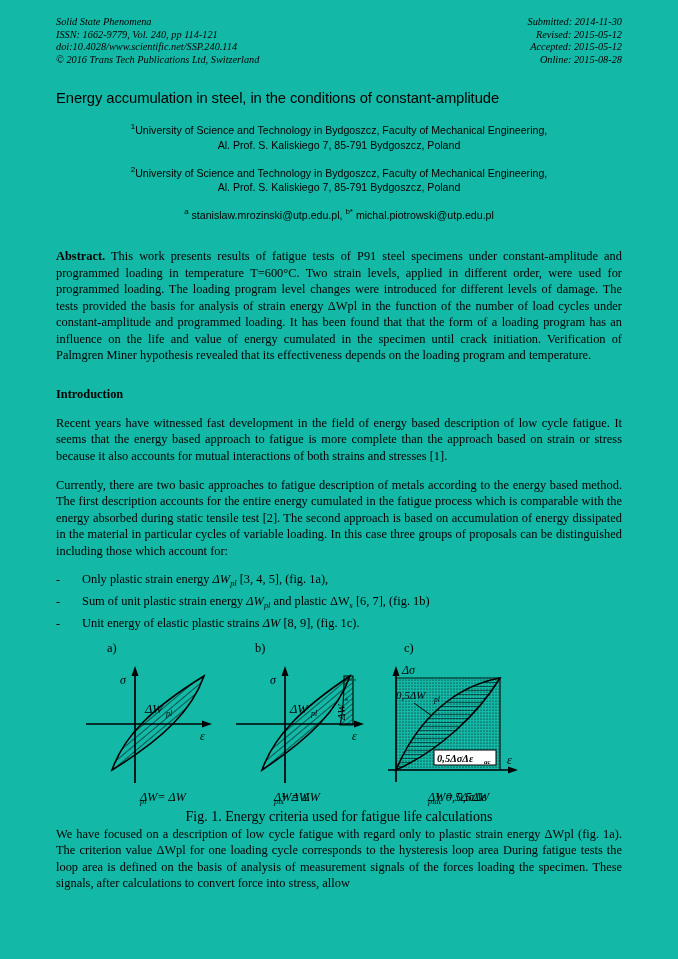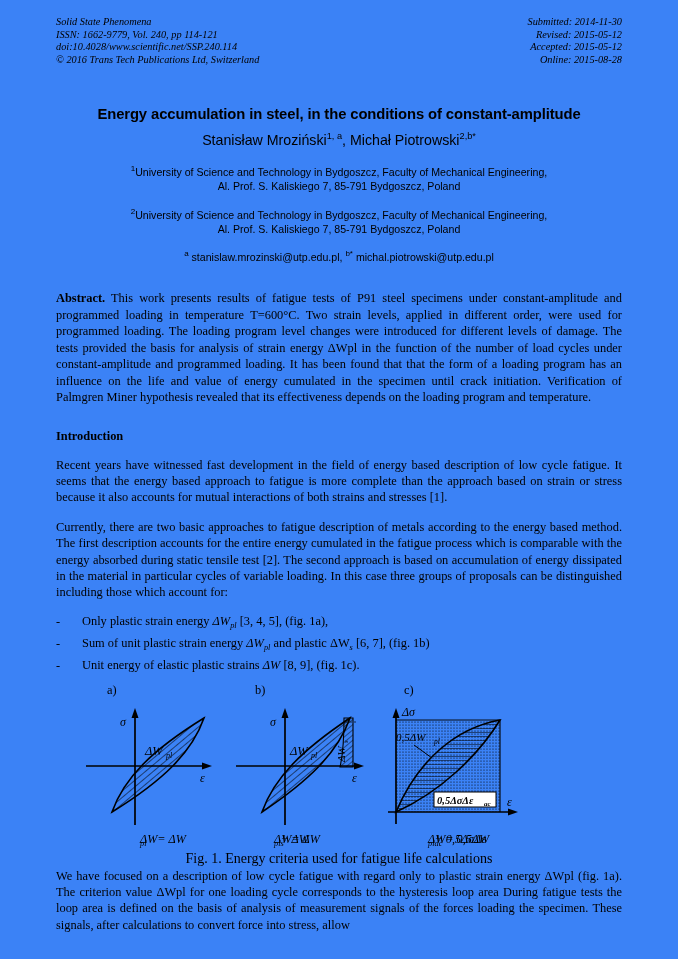--- a/index.html
+++ b/index.html
@@ -4,21 +4,21 @@
 <style>
   html, body {
     margin: 0;
     padding: 0;
     background: #8a8a8a;
   }
   .page {
     position: relative;
     width: 678px;
     height: 959px;
-    background: #3b82f6;
+    background: #14b8a6;
     margin: 0 auto;
     overflow: hidden;
     font-family: "Liberation Serif", serif;
     color: #000;
     box-sizing: border-box;
   }
   .content {
     position: absolute;
     left: 56px;
     top: 0;
@@ -33,24 +33,23 @@
     padding-top: 16px;
     font-style: italic;
     font-size: 10.3px;
     line-height: 12.6px;
   }
   .jhead .left div, .jhead .right div { white-space: nowrap; }
   .jhead .right { text-align: right; }
 
   
   .title {
-    margin-top: 40px;
-    text-align: center;
-    font-family: "Liberation Sans", sans-serif;
-    font-weight: bold;
+    margin-top: 24px;
+    font-family: "Liberation Sans", sans-serif;
+    font-weight: normal;
     font-size: 14.8px;
     letter-spacing: -0.1px;
   }
   .authors {
     margin-top: 9px;
     text-align: center;
     font-family: "Liberation Sans", sans-serif;
     font-size: 14.2px;
   }
   .authors sup { font-size: 9.2px; }
@@ -169,23 +168,20 @@
       <div class="right">
         <div>Submitted: 2014-11-30</div>
         <div>Revised: 2015-05-12</div>
         <div>Accepted: 2015-05-12</div>
         <div>Online: 2015-08-28</div>
       </div>
     </div>
 
     <div class="title">Energy accumulation  in steel, in the conditions of constant-amplitude</div>
 
-    <div class="authors">
-      <span>Stanisław Mroziński</span><sup>1, a</sup><span>, </span><span>Michał Piotrowski</span><sup>2,b*</sup>
-    </div>
 
     <div class="affil">
       <sup>1</sup><span>University of Science and Technology in  Bydgoszcz, Faculty of Mechanical Engineering,</span><br>
       <span>Al. Prof. S. Kaliskiego 7, 85-791 Bydgoszcz, Poland</span>
     </div>
     <div class="affil second">
       <sup>2</sup><span>University of Science and Technology in  Bydgoszcz, Faculty of Mechanical Engineering,</span><br>
       <span>Al. Prof. S. Kaliskiego 7, 85-791 Bydgoszcz, Poland</span>
     </div>
 

